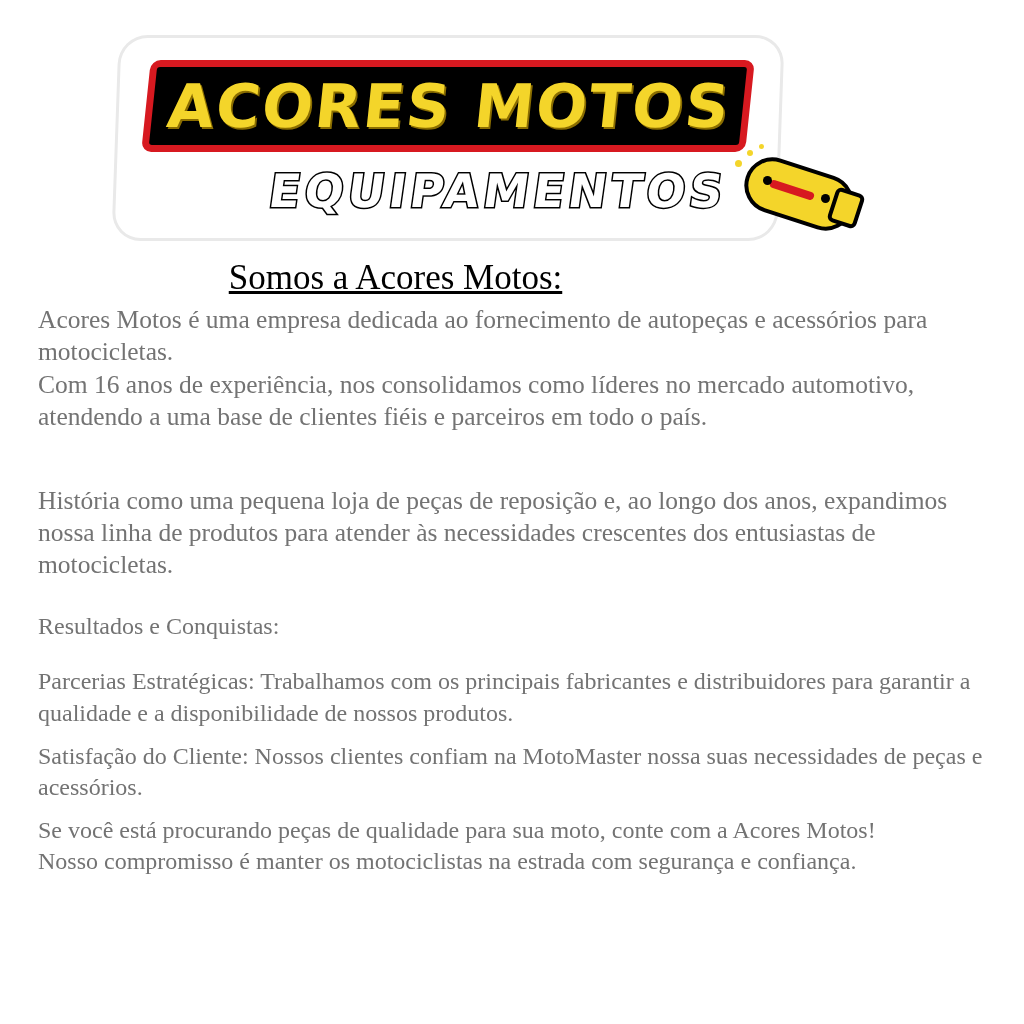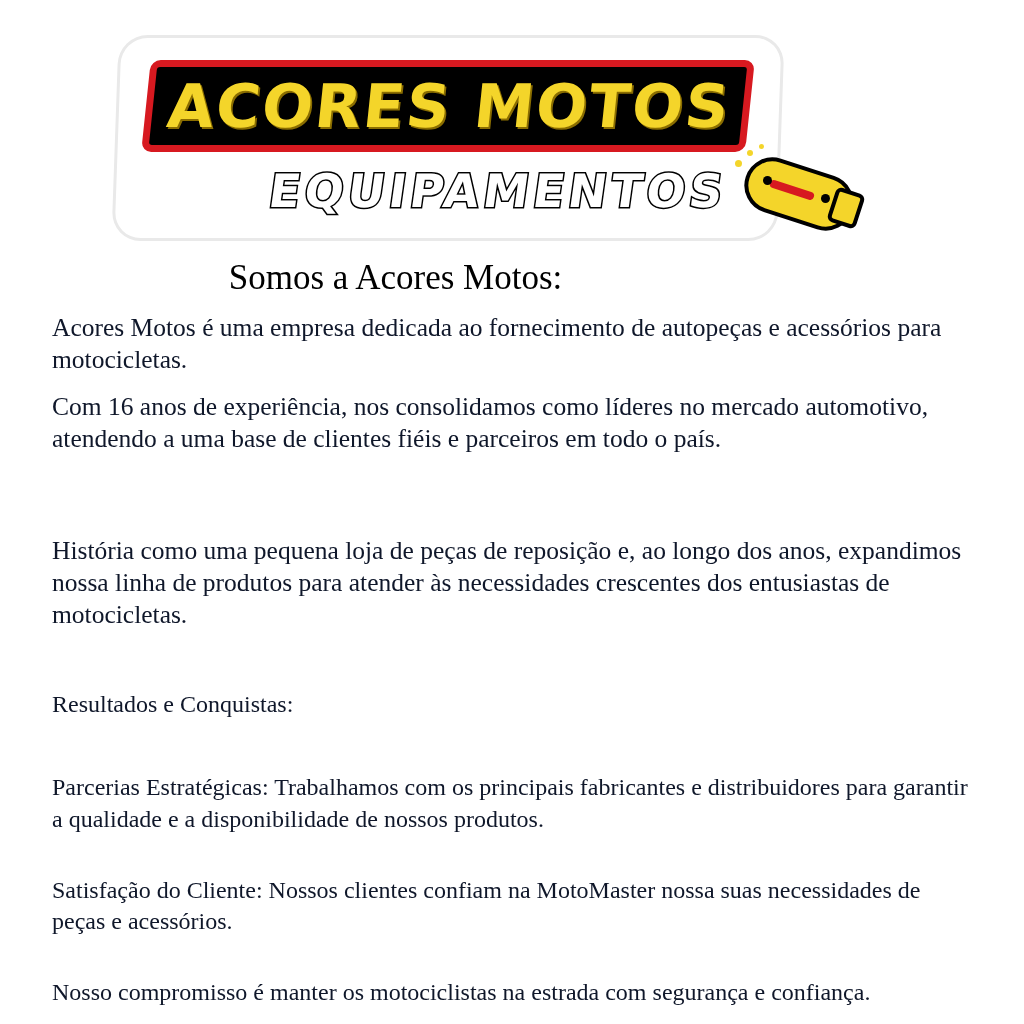--- a/index.html
+++ b/index.html
@@ -171,26 +171,27 @@
     width: 950px;
   }
   .doc-title {
     text-align: center;
     font-size: 35px;
     line-height: 1.15;
     margin: 0 0 6px 0;
     font-weight: normal;
     color: #000;
     padding-right: 235px;
+    text-decoration: underline;
   }
   .para {
     font-size: 25.5px;
     line-height: 1.26;
-    margin: 14px;
-    color: #0f172a;
+    margin: 0;
+    color: #737373;
   }
   .para.small {
     font-size: 24px;
     line-height: 1.3;
   }
   .gap-sm { height: 12px; }
   .gap-md { height: 26px; }
   .gap-lg { height: 30px; }
 </style>
 </head>
@@ -244,16 +245,17 @@
     <div class="gap-sm"></div>
 
     <p class="para small">Parcerias Estratégicas: Trabalhamos com os principais fabricantes e distribuidores para garantir a qualidade e a disponibilidade de nossos produtos.</p>
 
     <div class="gap-sm"></div>
 
     <p class="para small">Satisfação do Cliente: Nossos clientes confiam na MotoMaster nossa suas necessidades de peças e acessórios.</p>
 
     <div class="gap-sm"></div>
 
+    <p class="para small">Se você está procurando peças de qualidade para sua moto, conte com a Acores Motos!</p>
     <p class="para small">Nosso compromisso é manter os motociclistas na estrada com segurança e confiança.</p>
 
   </div>
 </div>
 
 </body></html>

